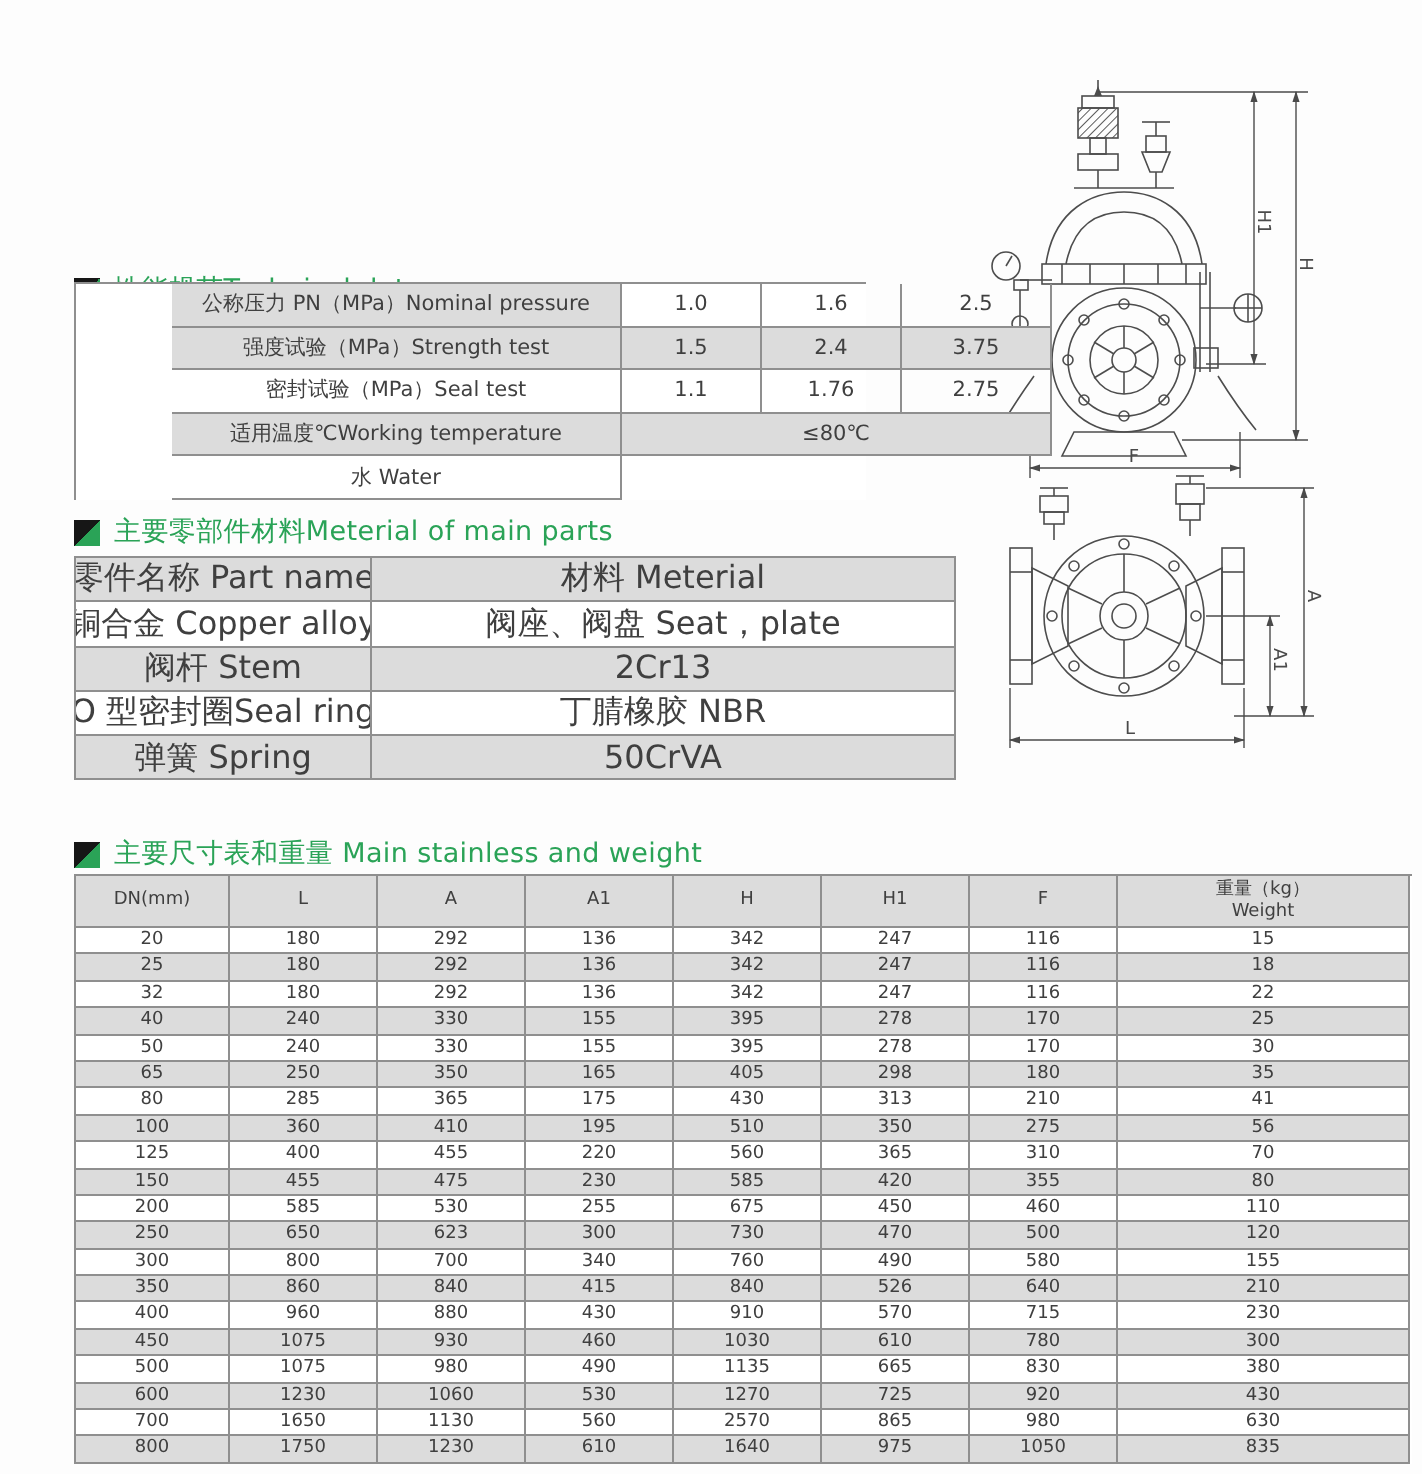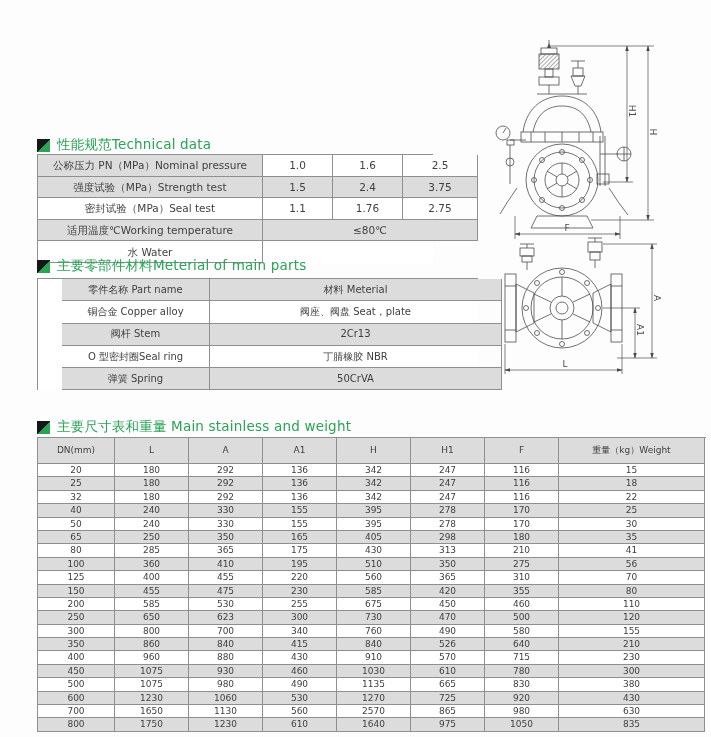--- a/index.html
+++ b/index.html
@@ -13,35 +13,35 @@
       background:linear-gradient(135deg,#161616 0 50%, #2aa357 50% 100%); }
   .sec-title { color:#2aa357; font-size:13.5px; letter-spacing:.2px; white-space:nowrap; }
   #sh1 { top:136px; } #sh2 { top:257px;text-align:right; } #sh3 { top:418px; }
 
   .tbl { position:absolute; left:37px; border-top:1px solid #8f8f8f; border-left:1px solid #8f8f8f; background:#fff; }
   .row { display:grid; }
   .cell { border-right:1px solid #8f8f8f; border-bottom:1px solid #8f8f8f;
           display:flex; align-items:center; justify-content:center; text-align:center;
           line-height:1.15; padding:0 2px; overflow:hidden; white-space:nowrap; }
 
-  #t1 { top:154px; width:396px; font-size:10.5px; }
+  #t1 { top:141px; width:396px; font-size:10.5px;padding-left:48px; }
   #t1 .row { grid-template-columns:225px 70px 70px 75px; height:21.6px; }
   #t1 .row.span { grid-template-columns:225px 215px; }
   #t1 .row:nth-child(even) .cell { background:#dcdcdc; }
   #t1 .row:first-child .cell:first-child { background:#dcdcdc; }
 
-  #t2 { top:278px; width:441px; font-size:10px;padding-left:24px; }
+  #t2 { top:278px; width:441px; font-size:16px; }
   #t2 .row { grid-template-columns:148px 292px; height:22.3px; }
   #t2 .row:nth-child(odd) .cell { background:#dcdcdc; }
 
   #t3 { top:437px; width:669px; font-size:9px; }
   #t3 .row { grid-template-columns:77px repeat(6,74px) 146px; height:13.4px; }
   #t3 .row.hdr { height:26px; }
   #t3 .row:nth-child(odd) .cell { background:#dcdcdc; }
-  #t3 .weight-hdr { line-height:1.15; }
+  #t3 .weight-hdr { flex-direction:column; line-height:1.15; }
 
   svg text { font-family:"DejaVu Sans","Liberation Sans",sans-serif; font-size:9px; fill:#4a4a4a; }
 </style>
 </head>
 <body>
 
 <svg class="drawing" viewBox="0 0 224 396">
   <defs>
     <marker id="arr" viewBox="0 0 10 10" refX="9" refY="5" markerWidth="8" markerHeight="8" orient="auto-start-reverse">
       <path d="M0,1.8 L10,5 L0,8.2 z" fill="#4a4a4a"></path>

